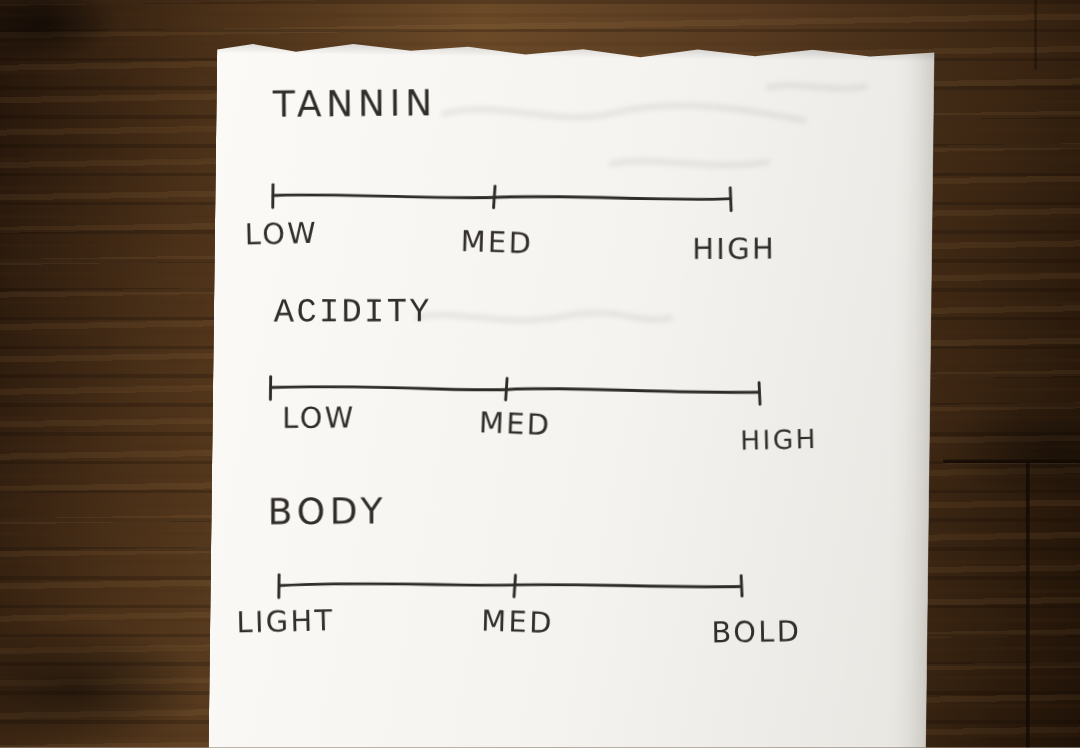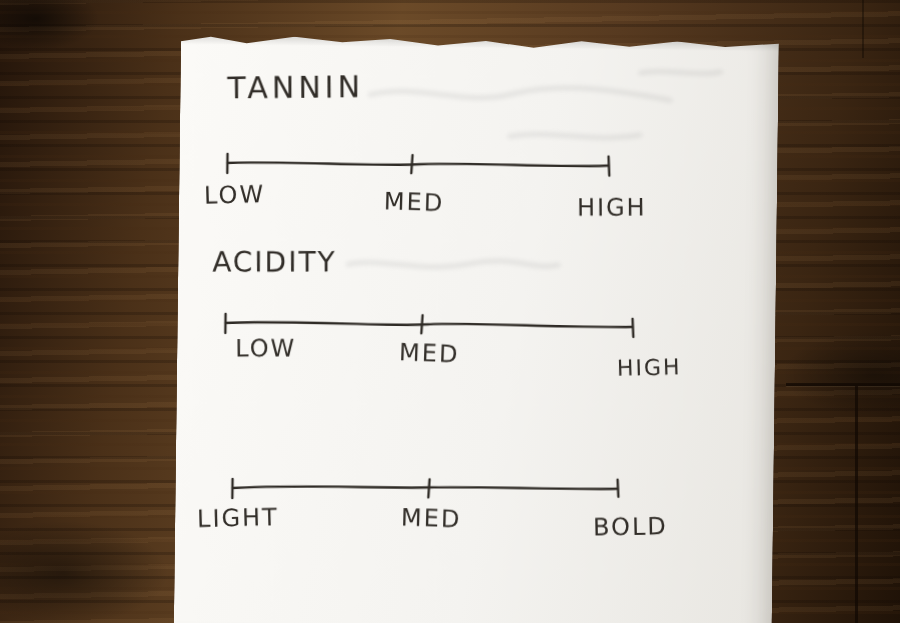--- a/index.html
+++ b/index.html
@@ -54,21 +54,21 @@
   .line path, .line line{stroke:#2f2b26;stroke-width:2.4;fill:none;stroke-linecap:round;}
 
   
   .s1 .title{left:47px;top:36px;transform:rotate(-1.2deg);}
   .s1 .line{left:45px;top:116px;}
   .s1 .l1{left:25px;top:148px;transform:rotate(-2deg);}
   .s1 .l2{left:205px;top:153px;transform:rotate(1deg);}
   .s1 .l3{left:398px;top:156px;transform:rotate(-1deg);}
 
   
-  .s2 .title{left:34px;top:212px;font-size:28px;letter-spacing:2px;transform:rotate(-0.8deg);}
+  .s2 .title{left:50px;top:212px;font-size:28px;letter-spacing:2px;transform:rotate(-0.8deg);font-family:Liberation Mono, monospace;}
   .s2 .line{left:45px;top:276px;}
   .s2 .l1{left:58px;top:301px;transform:rotate(-1deg);}
   .s2 .l2{left:222px;top:304px;transform:rotate(1.5deg);}
   .s2 .l3{left:440px;top:317px;font-size:22px;transform:rotate(-2deg);}
 
   
   .s3 .title{left:47px;top:376px;transform:rotate(-1deg);}
   .s3 .line{left:54px;top:440px;}
   .s3 .l1{left:22px;top:471px;transform:rotate(-2deg);}
   .s3 .l2{left:226px;top:469px;transform:rotate(1deg);}
@@ -116,20 +116,21 @@
         <line x1="3" y1="5" x2="3" y2="24"></line>
         <line x1="200" y1="4" x2="199" y2="22"></line>
         <line x1="410" y1="5" x2="411" y2="23"></line>
       </svg>
       <span class="hand lab l1">LOW</span>
       <span class="hand lab l2">MED</span>
       <span class="hand lab l3">HIGH</span>
     </section>
 
     <section class="s3">
+      <h2 class="hand title">BODY</h2>
       <svg class="line" width="394" height="30" viewBox="0 0 394 30">
         <path d="M3,15 C80,10 150,14 200,12 S330,13 388,11"></path>
         <line x1="3" y1="6" x2="3" y2="25"></line>
         <line x1="200" y1="4" x2="199" y2="22"></line>
         <line x1="388" y1="2" x2="389" y2="19"></line>
       </svg>
       <span class="hand lab l1">LIGHT</span>
       <span class="hand lab l2">MED</span>
       <span class="hand lab l3">BOLD</span>
     </section>

